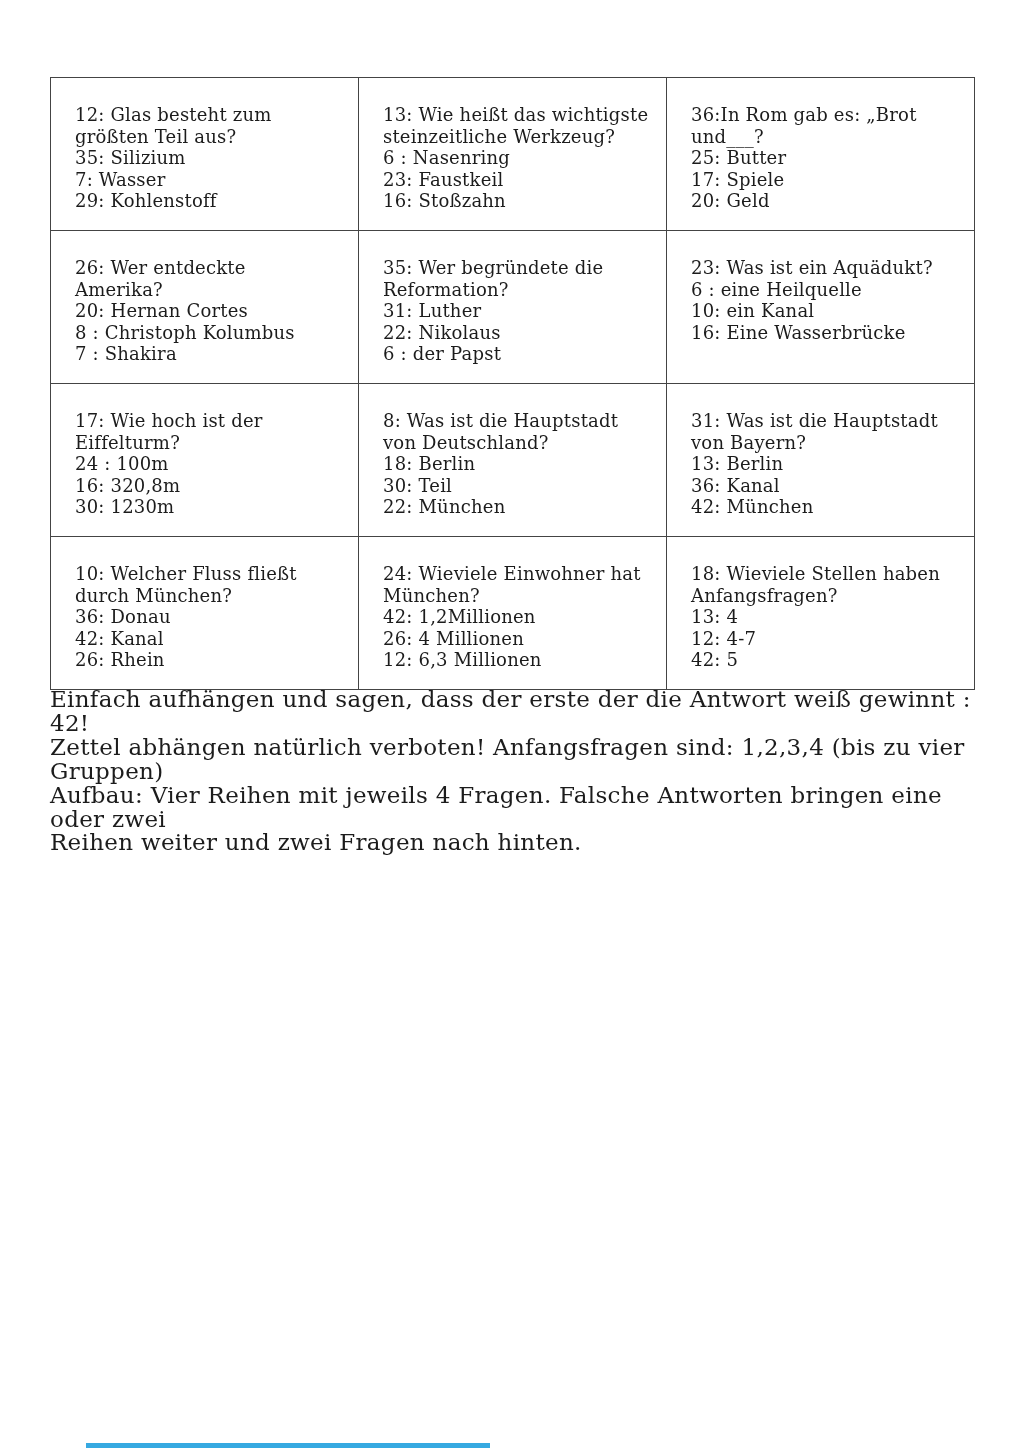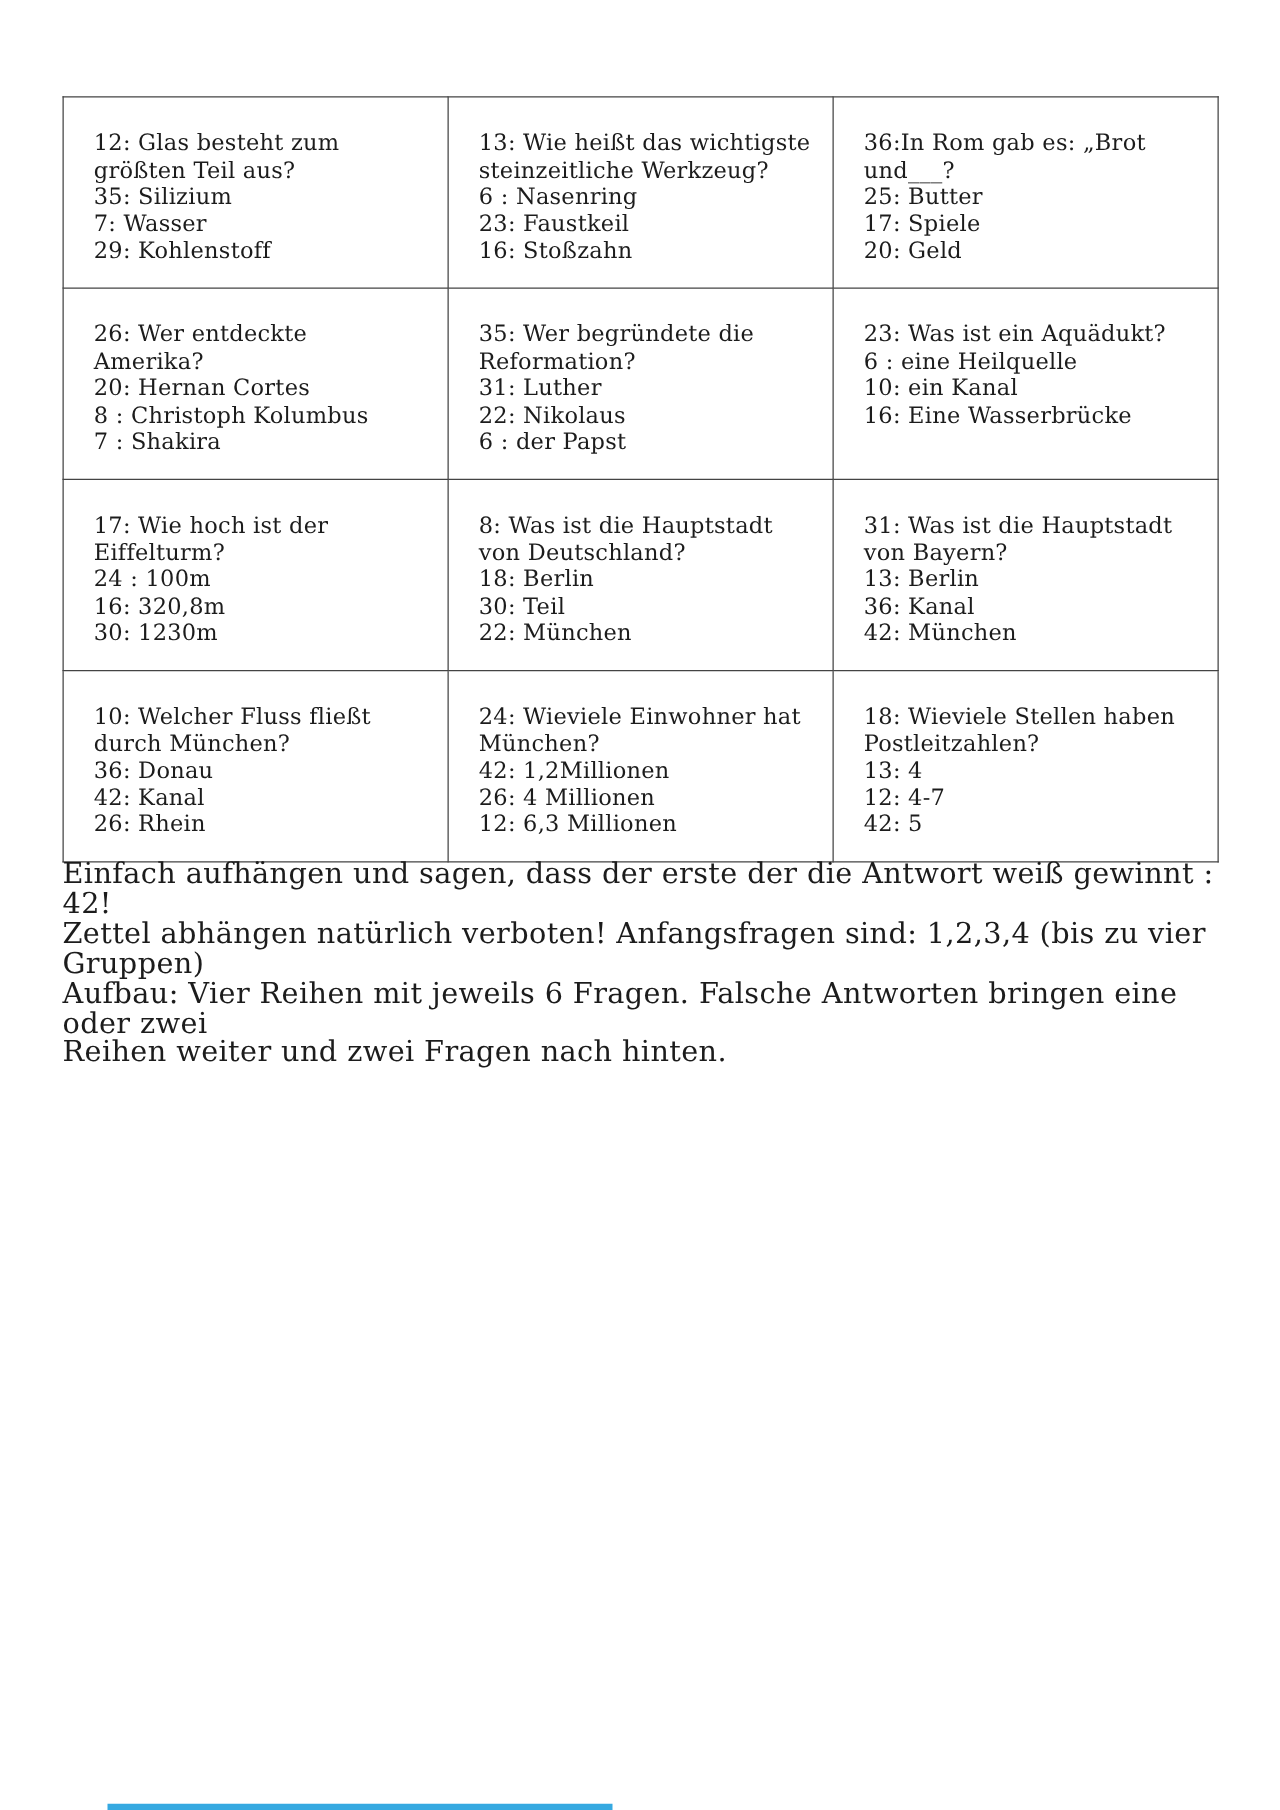--- a/index.html
+++ b/index.html
@@ -139,29 +139,29 @@
       </td>
       <td class="cell">
         <div class="q">24: Wieviele Einwohner hat
 München?</div>
         <div class="ans">42: 1,2Millionen</div>
         <div class="ans">26: 4 Millionen</div>
         <div class="ans">12: 6,3 Millionen</div>
       </td>
       <td class="cell">
         <div class="q">18: Wieviele Stellen haben
-Postleitzahlen?</div>
+Anfangsfragen?</div>
         <div class="ans">13: 4</div>
         <div class="ans">12: 4-7</div>
         <div class="ans">42: 5</div>
       </td>
     </tr>
   </tbody>
     </table>
 
   <div class="para para-1">Einfach aufhängen und sagen, dass der erste der die Antwort weiß gewinnt : 42!</div>
   <div class="para para-2">Zettel abhängen natürlich verboten! Anfangsfragen sind: 1,2,3,4 (bis zu vier Gruppen)</div>
-  <div class="para para-3">Aufbau: Vier Reihen mit jeweils 6 Fragen. Falsche Antworten bringen eine oder zwei
+  <div class="para para-3">Aufbau: Vier Reihen mit jeweils 4 Fragen. Falsche Antworten bringen eine oder zwei
 Reihen weiter und zwei Fragen nach hinten.</div>
 
   <div class="accent-bar"></div>
 
 </div>
 
 </body></html>

